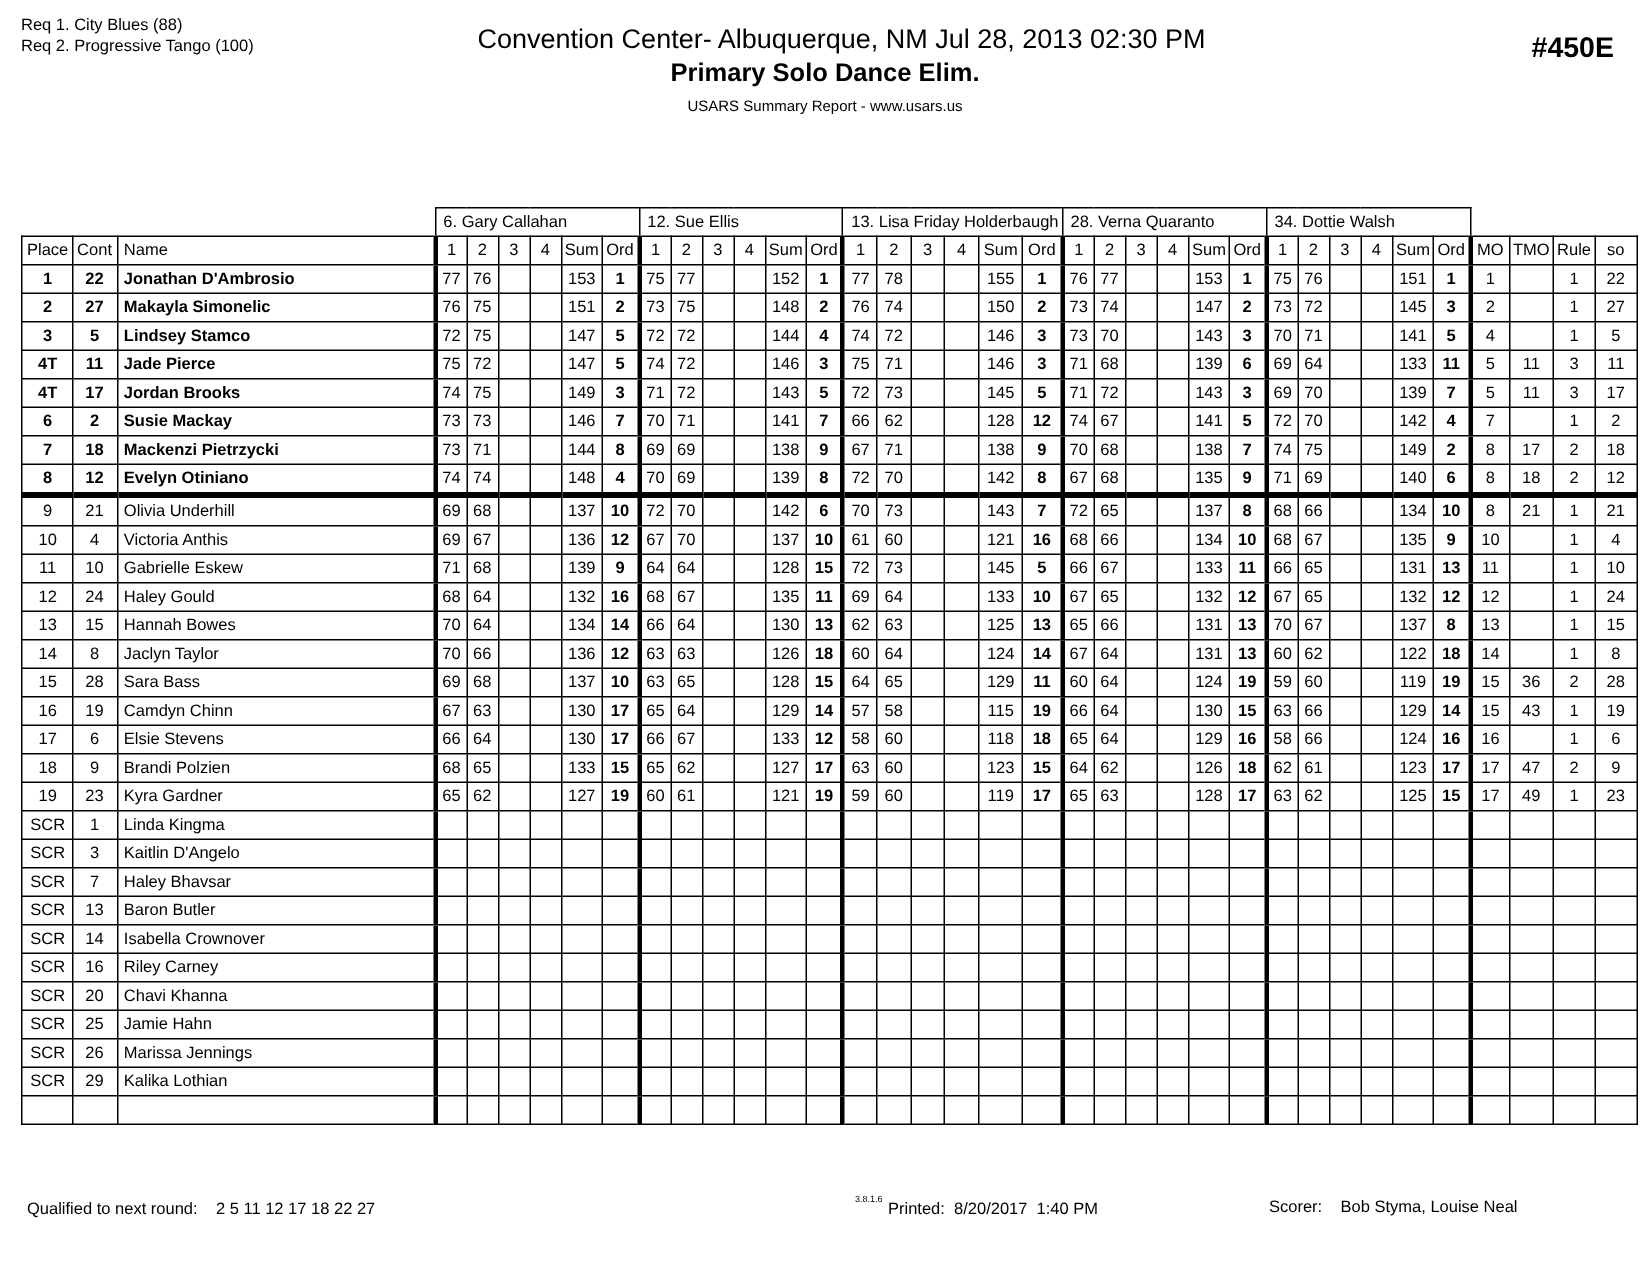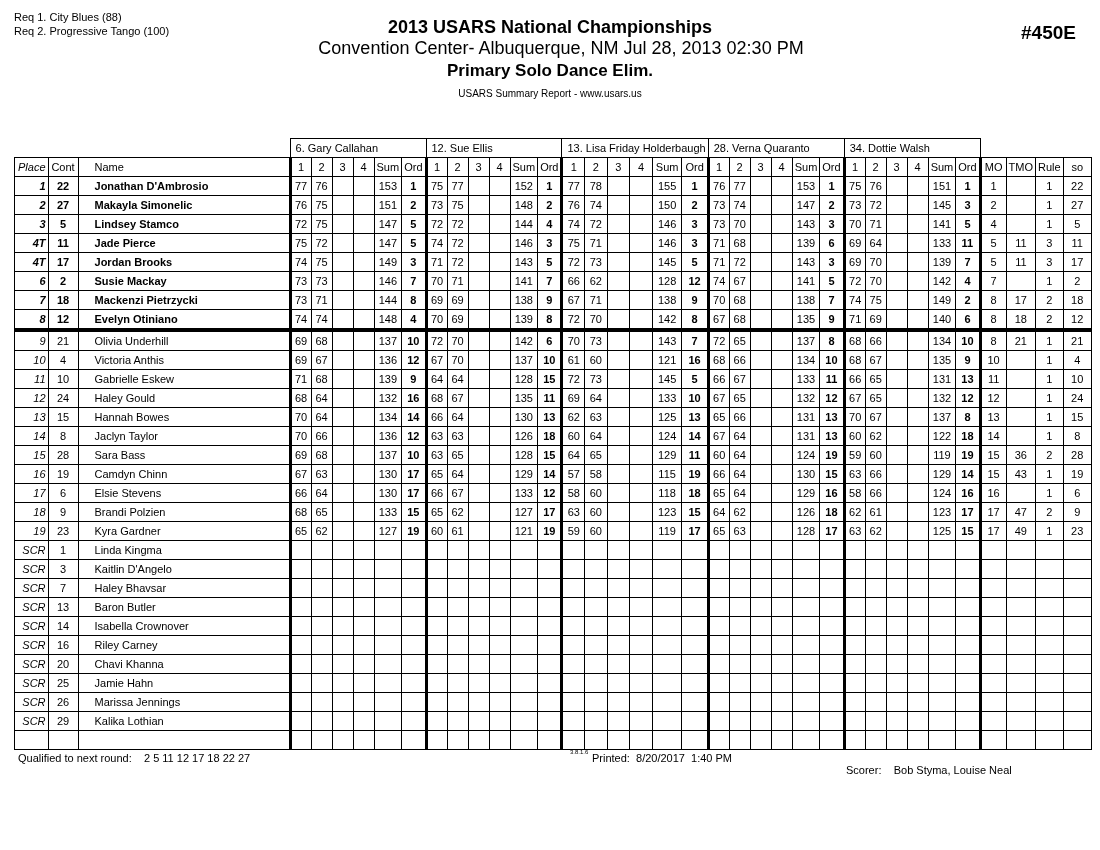--- a/index.html
+++ b/index.html
@@ -19,46 +19,45 @@
   .title-event { font-size: 17px; font-weight: bold; line-height: 24px; }
   .title-report { font-size: 10px; line-height: 22px; }
 
   #results-table { position: absolute; left: 14px; top: 138px; border-collapse: collapse; table-layout: fixed; }
   #results-table th, #results-table td {
     border: 1px solid #000; padding: 0 2px; font-size: 11px; font-weight: normal;
     height: 19px; line-height: 18px; overflow: hidden; white-space: nowrap; text-align: center;
   }
   #results-table th.blank { border: none; }
   #results-table th.judge-name { text-align: left; padding-left: 5px; height: 18px; }
-  #results-table th.h-place, #results-table td.place { text-align: right; padding-left: 3px; font-style: italic; }
-  #results-table th.h-name, #results-table td.name { text-align: left; padding-left: 16px; }
+  #results-table th.h-place, #results-table td.place { text-align: center; padding-left: 3px; }
+  #results-table th.h-name, #results-table td.name { text-align: left; padding-left: 4px; }
   #results-table td.ord { font-weight: bold; }
   #results-table tr.bold-row td.pc { font-weight: bold; }
   #results-table .block-start { border-left: 3px solid #000; }
   #results-table tr.cutoff td { border-bottom: 4px solid #000; }
 
   .footer-line { position: absolute; left: 14px; top: 749px; width: 1030px; height: 20px; font-size: 11px; }
-  .footer-line span { position: absolute; white-space: pre; }
+  .footer-line span { position: absolute; white-space: pre; margin-top: 48px; }
   .f-qualified { left: 4px; top: 3px; }
   .f-version { left: 556px; top: 0; font-size: 6px; }
   .f-printed { left: 578px; top: 3px; }
-  .f-scorer { left: 832px; top: 15px; text-align: center; }
+  .f-scorer { left: 832px; top: 2px; text-align: center; }
 </style>
 </head>
 <body>
 
 <div class="page">
 
   <div class="req-block">
     <div>Req  1.  City Blues (88)</div>
     <div>Req  2.  Progressive Tango (100)</div>
   </div>
 
   <div class="title-block">
-    <div class="title-main">2013 USARS National Championships</div>
     <div class="title-venue">Convention Center- Albuquerque, NM  Jul 28, 2013  02:30 PM</div>
     <div class="title-event">Primary Solo Dance Elim.</div>
     <div class="title-report">USARS Summary Report - www.usars.us</div>
   </div>
 
   <div class="event-number">#450E</div>
 
   <table id="results-table">
       <colgroup>
         <col style="width: 28px;">

